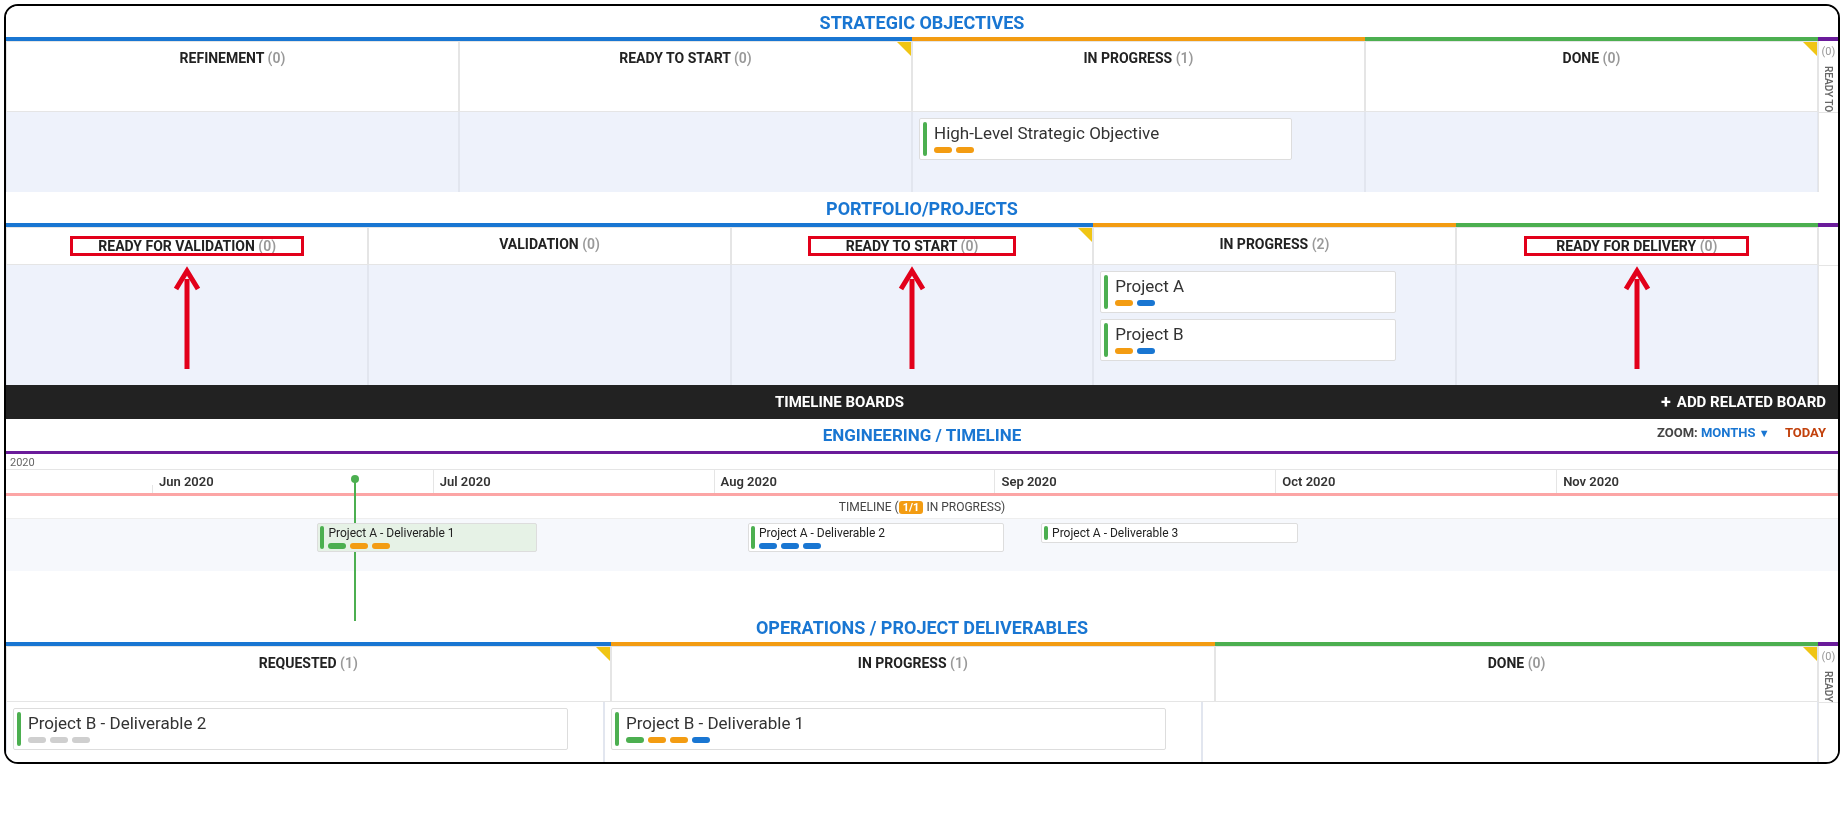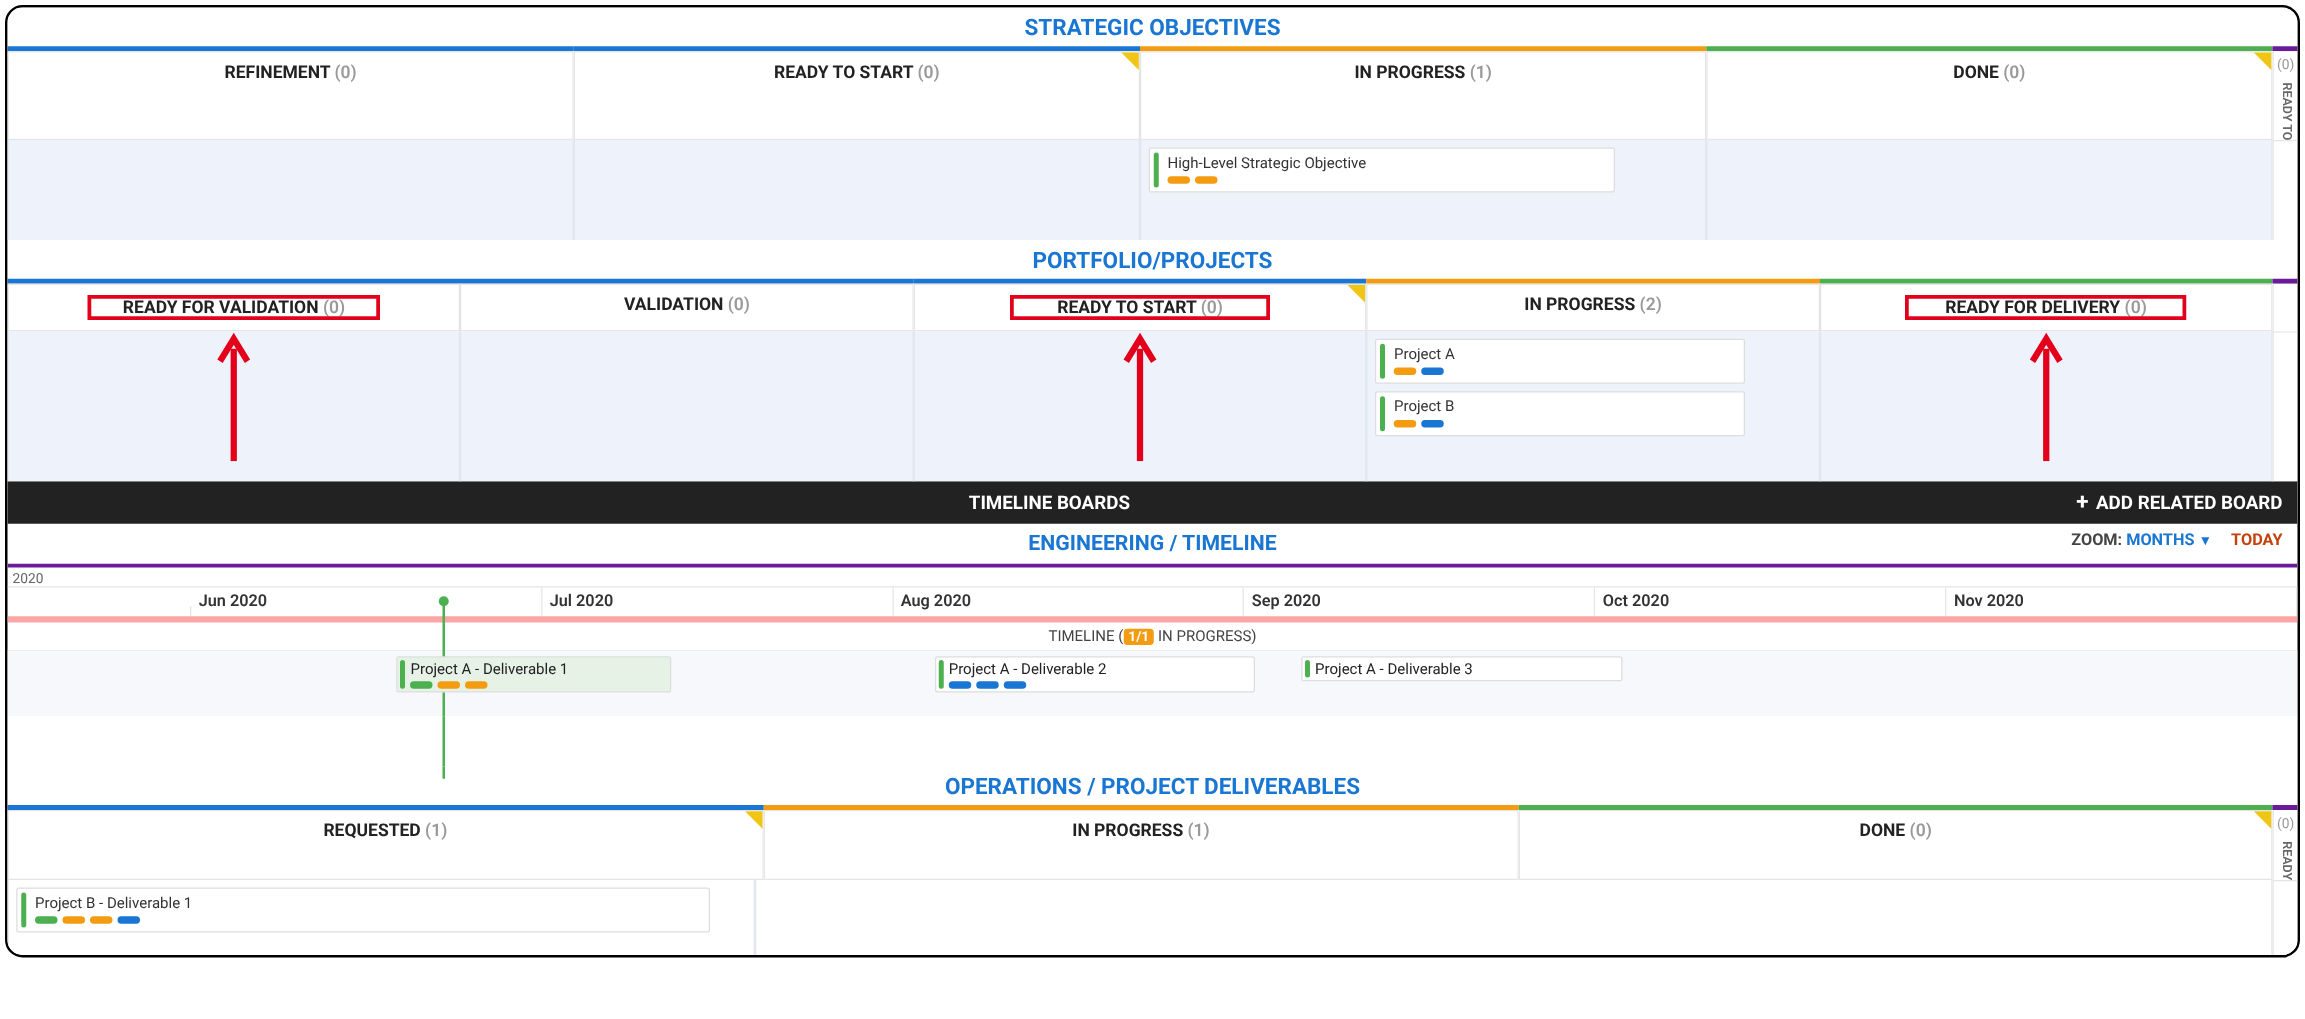--- a/index.html
+++ b/index.html
@@ -18,21 +18,21 @@
   .seg-green { background:#4caf50; }
   .seg-purple { background:#6a1b9a; }
 
   .corner-y { position:absolute; top:0; right:0; width:0; height:0; border-left:14px solid transparent; border-top:14px solid #f0c514; }
 
   .swimlane-body { display:flex; background:#eef2fb; min-height:80px; }
   .lane-col { flex:1 1 0; border-left:1px solid #e2e6ef; border-right:1px solid #e2e6ef; padding:6px; position:relative; }
 
   .card { background:#fff; border:1px solid #ddd; border-radius:2px; padding:4px 6px 6px 6px; margin-bottom:6px; width:85%; position:relative; }
   .card-stripe { position:absolute; left:3px; top:3px; bottom:3px; width:4px; border-radius:2px; }
-  .card-title { font-size:12px; color:#333; margin-left:8px; }
+  .card-title { font-size:17px; color:#333; margin-left:8px; }
   .chips { margin-top:4px; margin-left:8px; display:flex; gap:4px; }
   .chip { width:18px; height:6px; border-radius:3px; }
   .c-or { background:#f39c12; }
   .c-bl { background:#1976d2; }
   .c-gn { background:#4caf50; }
   .c-gy { background:#cfcfcf; }
 
   
   .collapsed-right { width:20px; background:#fff; border-left:1px solid #e5e5e5; display:flex; flex-direction:column; align-items:center; }
   .collapsed-right .cnt { font-size:11px; color:#999; padding:4px 0; }
@@ -56,21 +56,21 @@
   .zoom-ctrl .zl { color:#444; font-weight:700; }
   .zoom-ctrl .zv { color:#1976d2; font-weight:700; }
   .zoom-ctrl .chev { color:#1976d2; font-size:11px; }
   .zoom-ctrl .today { color:#c2410c; font-weight:700; margin-left:12px; }
 
   .tl-top { height:3px; background:#6a1b9a; }
   .tl-year { font-size:11px; color:#666; padding:2px 4px 0; border-bottom:1px solid #e5e5e5; }
   .tl-months { display:flex;align-items:flex-end; }
   .tl-month { flex:1; border-right:1px solid #e5e5e5; padding:4px 6px; font-size:13px; font-weight:600; color:#333; }
   .tl-month:first-child { flex:0.5; }
-  .tl-status { text-align:center; font-size:12px; color:#444; padding:4px 0; border-top:5px solid #fca5a5; border-bottom:1px solid #eee; }
+  .tl-status { text-align:center; font-size:12px; color:#444; padding:4px 0; border-top:3px solid #fca5a5; border-bottom:1px solid #eee; }
   .tl-status .badge { background:#f39c12; color:#fff; border-radius:3px; padding:0 4px; font-size:11px; font-weight:700; }
 
   .tl-row { position:relative; height:44px; background:#f6f8fc; }
   .tl-item { position:absolute; top:4px; background:#fff; border:1px solid #ddd; border-radius:2px; padding:2px 6px 2px 10px; font-size:12px; }
   .tl-item.active { background:#e6f2e6; }
   .tl-item .card-stripe2 { position:absolute; left:2px; top:2px; bottom:2px; width:4px; border-radius:2px; }
   .tl-chips { display:flex; gap:4px; margin-top:3px; }
   .tl-nowline { position:absolute; top:-40px; bottom:-50px; width:2px; background:#4caf50; }
   .tl-nowdot { position:absolute; top:-40px; width:8px; height:8px; background:#4caf50; border-radius:50%; transform:translate(-3px,-4px); }
 
@@ -271,20 +271,31 @@
     <div class="collapsed-right" style="flex:0 0 20px">
         <span class="cnt">(0)</span>
         <span class="vt">READY</span>
       </div>
   </div>
   <div style="display:flex">
     <div class="swimlane-body" style="flex:1;min-height:60px;background:#fff">
       <div class="lane-col" style="flex:0 0 33%">
         <div class="card" style="width:95%">
           <div class="card-stripe" style="background:#4caf50"></div>
+          <div class="card-title">Project B - Deliverable 2</div>
+          <div class="chips">
+              <div class="chip c-gy"></div>
+              <div class="chip c-gy"></div>
+              <div class="chip c-gy"></div>
+            </div>
+        </div>
+      </div>
+      <div class="lane-col" style="flex:0 0 33%">
+        <div class="card" style="width:95%">
+          <div class="card-stripe" style="background:#4caf50"></div>
           <div class="card-title">Project B - Deliverable 1</div>
           <div class="chips">
               <div class="chip c-gn"></div>
               <div class="chip c-or"></div>
               <div class="chip c-or"></div>
               <div class="chip c-bl"></div>
             </div>
         </div>
       </div>
       <div class="lane-col"></div>

